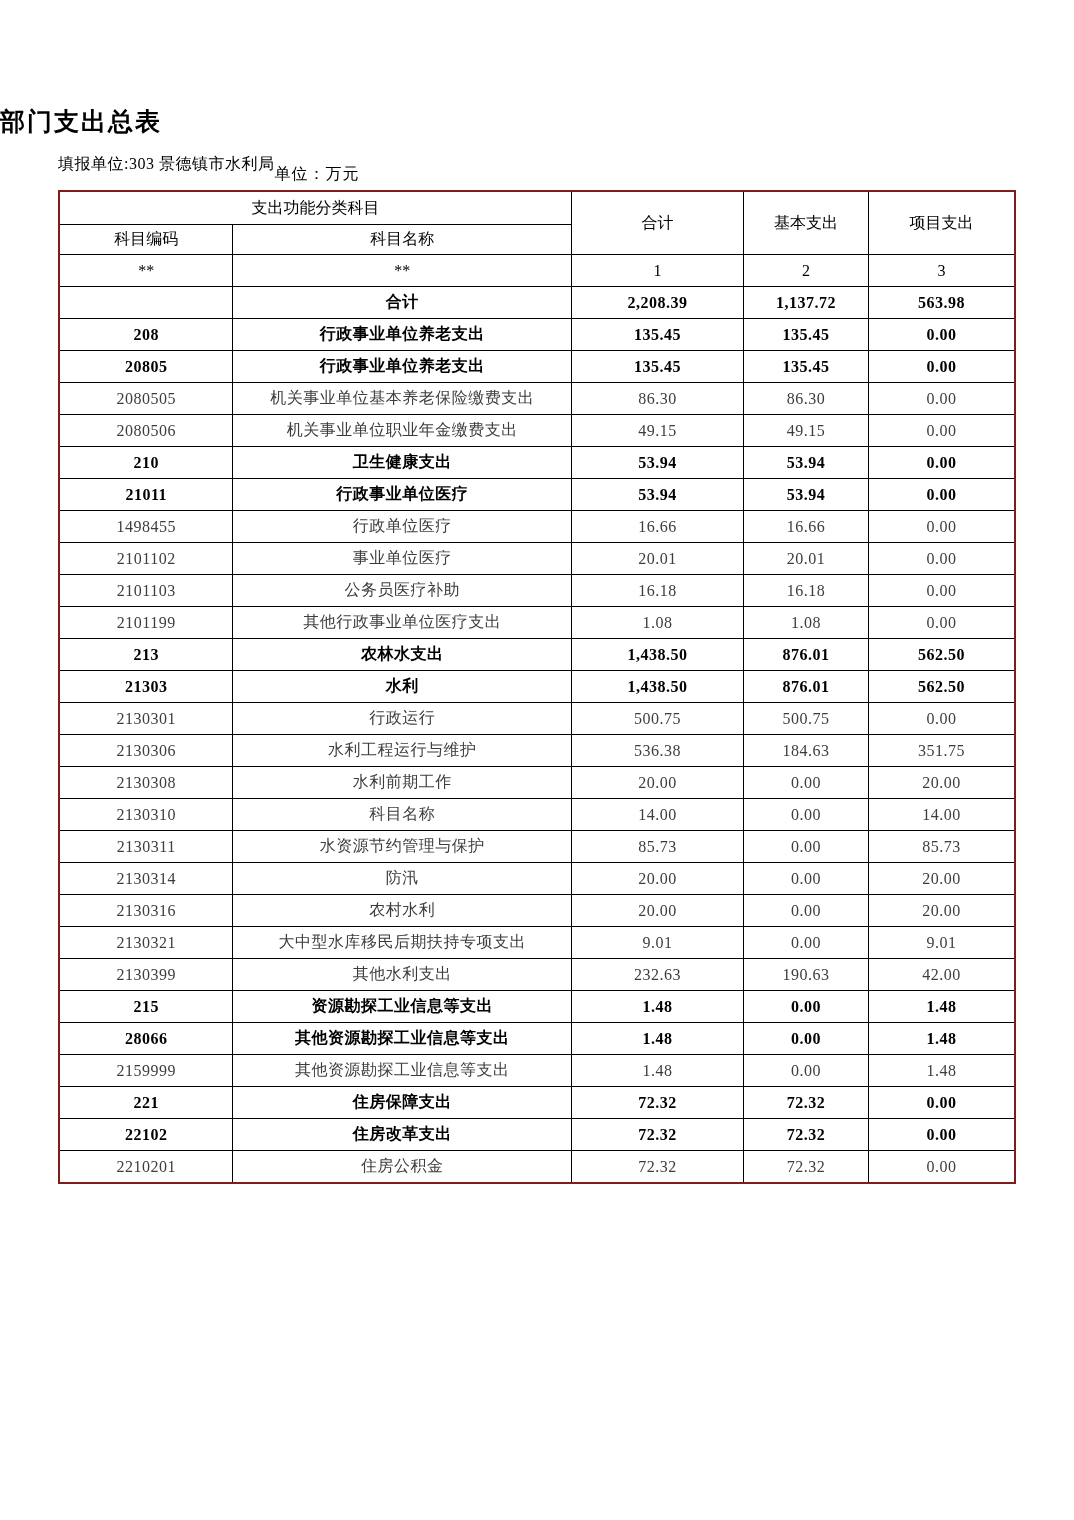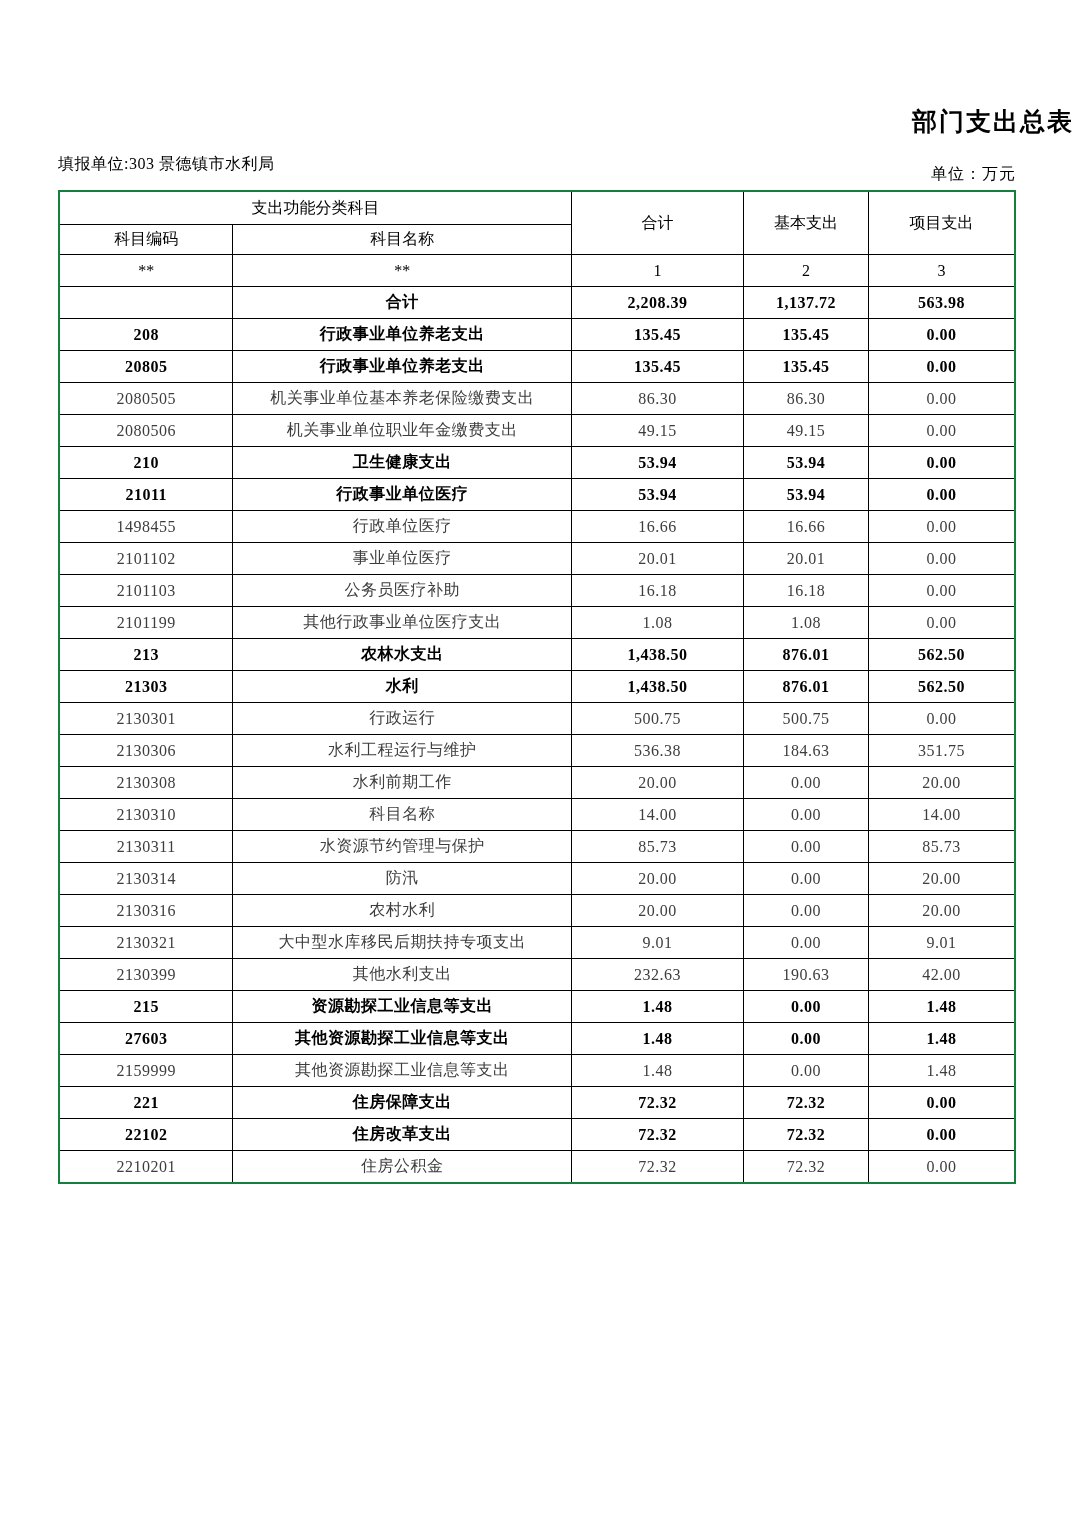--- a/index.html
+++ b/index.html
@@ -12,48 +12,48 @@
     width: 1074px;
     height: 1520px;
     background: #ffffff;
     font-family: "Liberation Serif", "DejaVu Serif", serif;
     color: #000000;
     overflow: hidden;
   }
   .doc-title {
     margin: 0;
     padding-top: 106px;
-    text-align: right;
+    text-align: left;
     font-size: 25px;
     font-weight: 700;
     letter-spacing: 2px;
     line-height: 32px;
   }
   .meta-row {
     width: 958px;
     margin: 16px auto 0 auto;
     display: flex;
-    justify-content: space-between;
+    justify-content: flex-start;
     align-items: flex-end;
     font-size: 16px;
   }
   .reporting-unit {
     margin-bottom: 11px;
     letter-spacing: 0.5px;
   }
   .unit-label {
     margin-bottom: 1px;
     letter-spacing: 1px;
   }
   table.budget-table {
     width: 958px;
     margin: 4px auto 0 auto;
     border-collapse: collapse;
     table-layout: fixed;
-    border: 2px solid #15803d;
+    border: 2px solid #7f1d1d;
   }
   .budget-table th,
   .budget-table td {
     border: 1px solid #000000;
     text-align: center;
     vertical-align: middle;
     font-weight: 400;
     font-size: 16px;
     padding: 0 2px;
     overflow: hidden;
@@ -272,21 +272,21 @@
           <td>42.00</td>
         </tr>
         <tr class="row-bold">
           <td>215</td>
           <td>资源勘探工业信息等支出</td>
           <td>1.48</td>
           <td>0.00</td>
           <td>1.48</td>
         </tr>
         <tr class="row-bold">
-          <td>27603</td>
+          <td>28066</td>
           <td>其他资源勘探工业信息等支出</td>
           <td>1.48</td>
           <td>0.00</td>
           <td>1.48</td>
         </tr>
         <tr class="row-leaf">
           <td>2159999</td>
           <td>其他资源勘探工业信息等支出</td>
           <td>1.48</td>
           <td>0.00</td>

